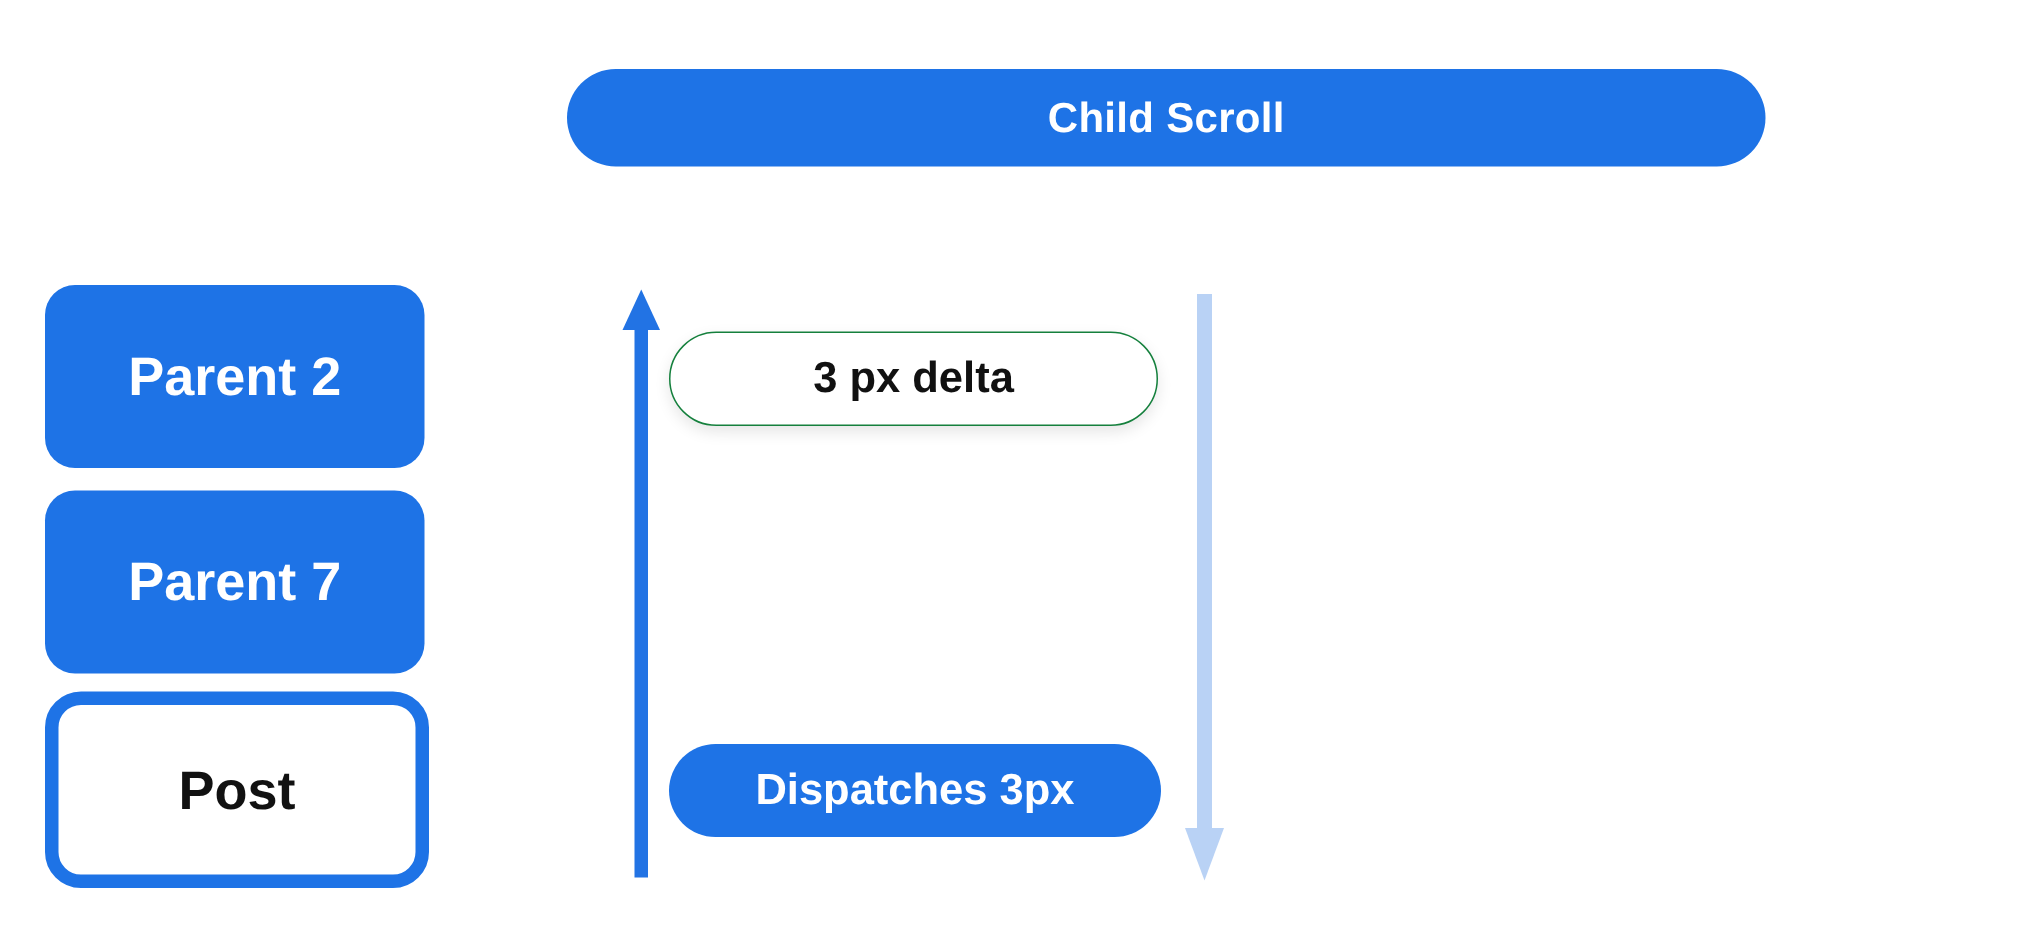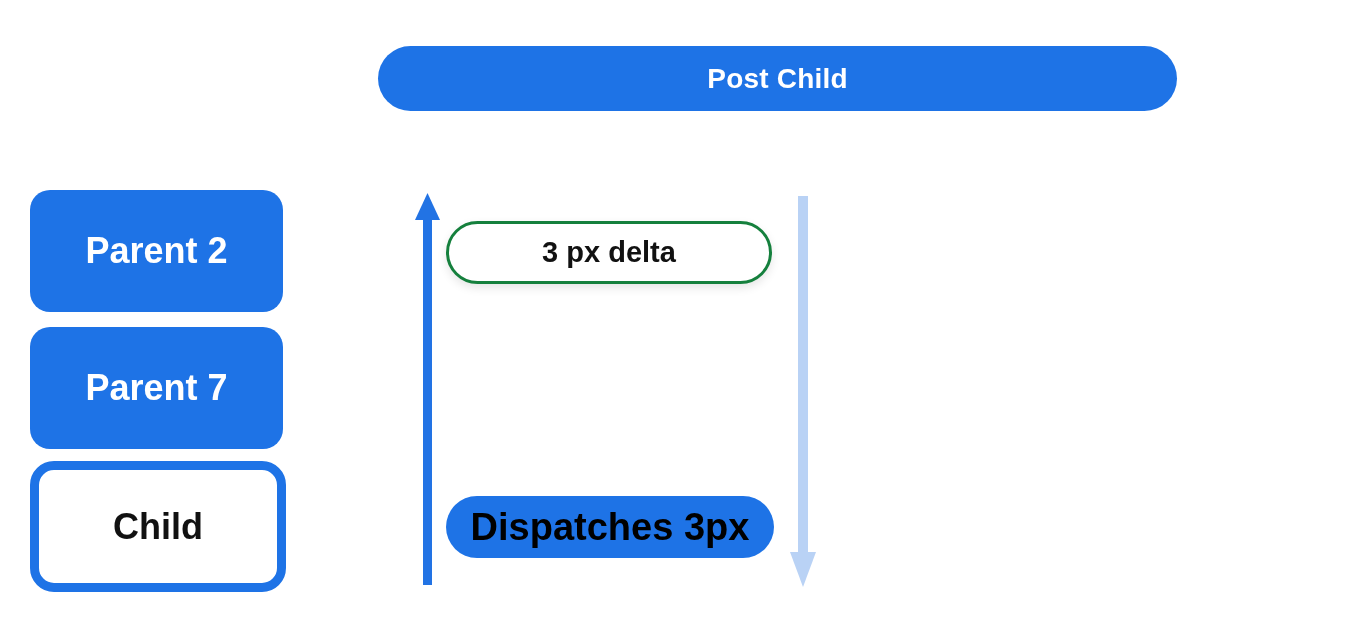--- a/index.html
+++ b/index.html
@@ -80,21 +80,21 @@
   #down-arrow { left: 788px; top: 196px; }
 
   
   .delta-pill {
     position: absolute;
     left: 446px;
     top: 221px;
     width: 326px;
     height: 63px;
     background: #ffffff;
-    border: 3px solid #15803d;
+    border: 1px solid #15803d;
     border-radius: 32px;
     box-shadow: 0 4px 10px rgba(0,0,0,0.10);
     display: flex;
     align-items: center;
     justify-content: center;
     box-sizing: border-box;
   }
   .delta-pill .label {
     color: #111111;
     font-size: 29px;
@@ -108,45 +108,45 @@
     top: 496px;
     width: 328px;
     height: 62px;
     background: #1e73e6;
     border-radius: 31px;
     display: flex;
     align-items: center;
     justify-content: center;
   }
   .dispatch-pill .label {
-    color: #000000;
-    font-size: 38px;
+    color: #ffffff;
+    font-size: 29px;
     font-weight: 700;
     text-align: right;
   }
 </style>
 </head>
 <body>
 
 <div class="canvas">
 
   <div class="header-pill">
-    <span class="label">Post Child</span>
+    <span class="label">Child Scroll</span>
   </div>
 
   <div class="node filled" id="parent2-box">
     <span class="label">Parent 2</span>
   </div>
 
   <div class="node filled" id="parent1-box">
     <span class="label">Parent 7</span>
   </div>
 
   <div class="node outlined" id="child-box">
-    <span class="label">Child</span>
+    <span class="label">Post</span>
   </div>
 
   <svg id="up-arrow" class="arrow-svg" width="30" height="395" viewBox="0 0 30 395" aria-hidden="true">
     <rect x="11" y="24" width="9" height="369" fill="#2273e4"></rect>
     <polygon points="15.5,1 28,28 3,28" fill="#2273e4"></polygon>
   </svg>
 
   <div class="delta-pill">
     <span class="label">3 px delta</span>
   </div>

